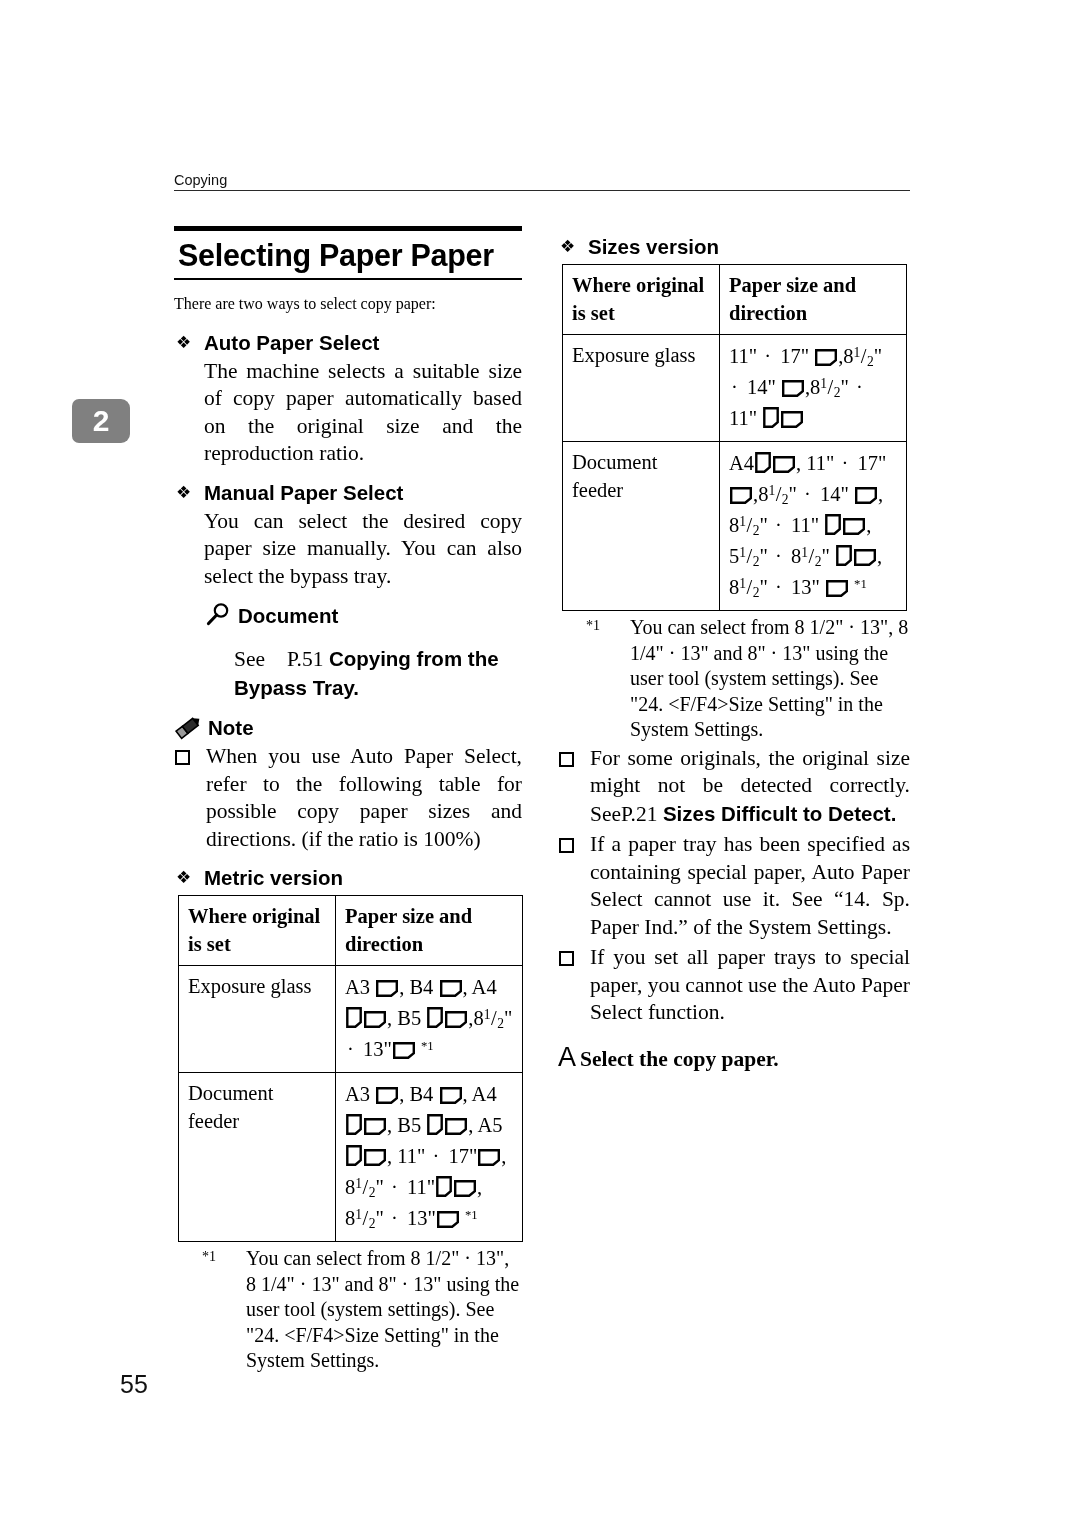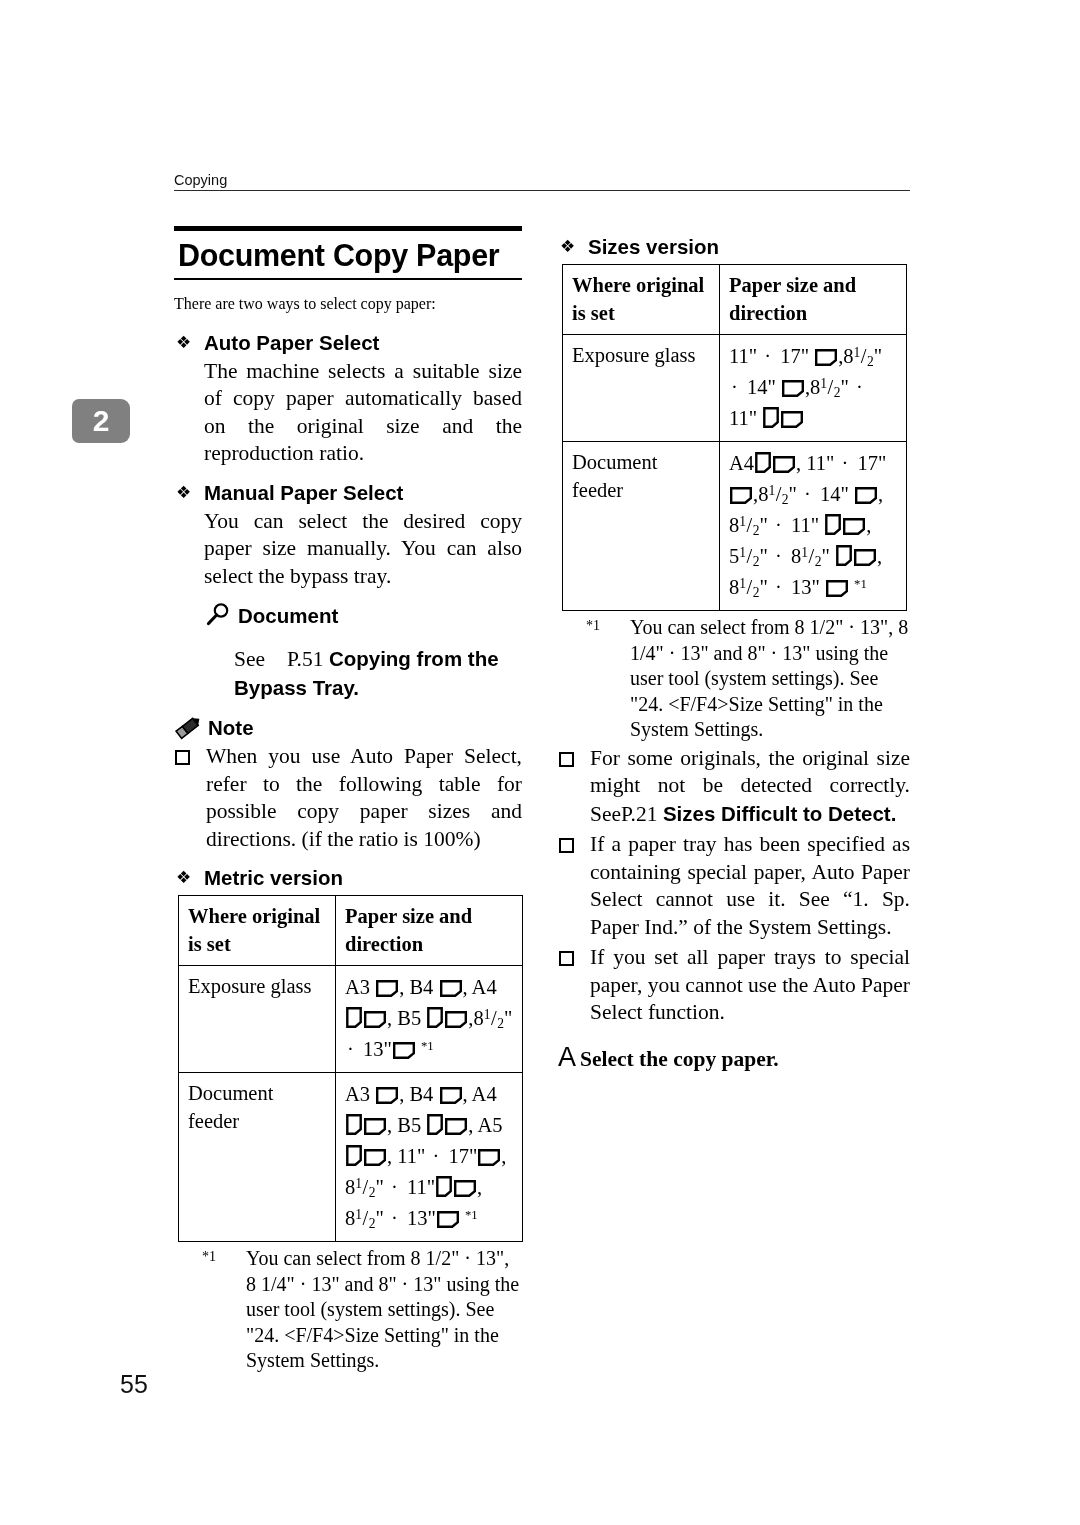--- a/index.html
+++ b/index.html
@@ -284,21 +284,21 @@
   </div>
 
   <div class="chapter-tab">
     <span class="num">2</span>
   </div>
 
   <div class="col-left">
 
     <div class="sec-title-block">
       <div class="rule-thick"></div>
-      <div class="sec-title">Document Copy Paper</div>
+      <div class="sec-title">Selecting Paper Paper</div>
       <div class="rule-thin"></div>
     </div>
 
     <p class="body lead">There are two ways to select copy paper:</p>
 
     <div class="diamond-head">
       <span class="dia">❖</span>
       <span>Auto Paper Select</span>
     </div>
     <p class="diamond-body">The machine selects a suitable size of copy paper automatically based on the original size and the reproduction ratio.</p>
@@ -480,21 +480,21 @@
       <li>
         <span class="cb"></span>
         <span>For some originals, the original size might not be detected correctly. See</span><span class="gap"></span><span>P.21</span>
         <span class="bold-sans">Sizes Difficult to Detect</span><span class="bold-sans">.</span>
       </li>
       <li>
         <span class="cb"></span>
       </li>
       <li>
         <span class="cb"></span>
-        <span>If a paper tray has been specified as containing special paper, Auto Paper Select cannot use it. See “1. Sp. Paper Ind.” of the System Settings.</span>
+        <span>If a paper tray has been specified as containing special paper, Auto Paper Select cannot use it. See “14. Sp. Paper Ind.” of the System Settings.</span>
       </li>
       <li class="nolast">
         <span class="cb"></span>
         <span>If you set all paper trays to special paper, you cannot use the Auto Paper Select function.</span>
       </li>
     </ul>
 
     <div class="step">
       <span class="stepletter">A</span><span class="steptext">Select the copy paper.</span>
     </div>

